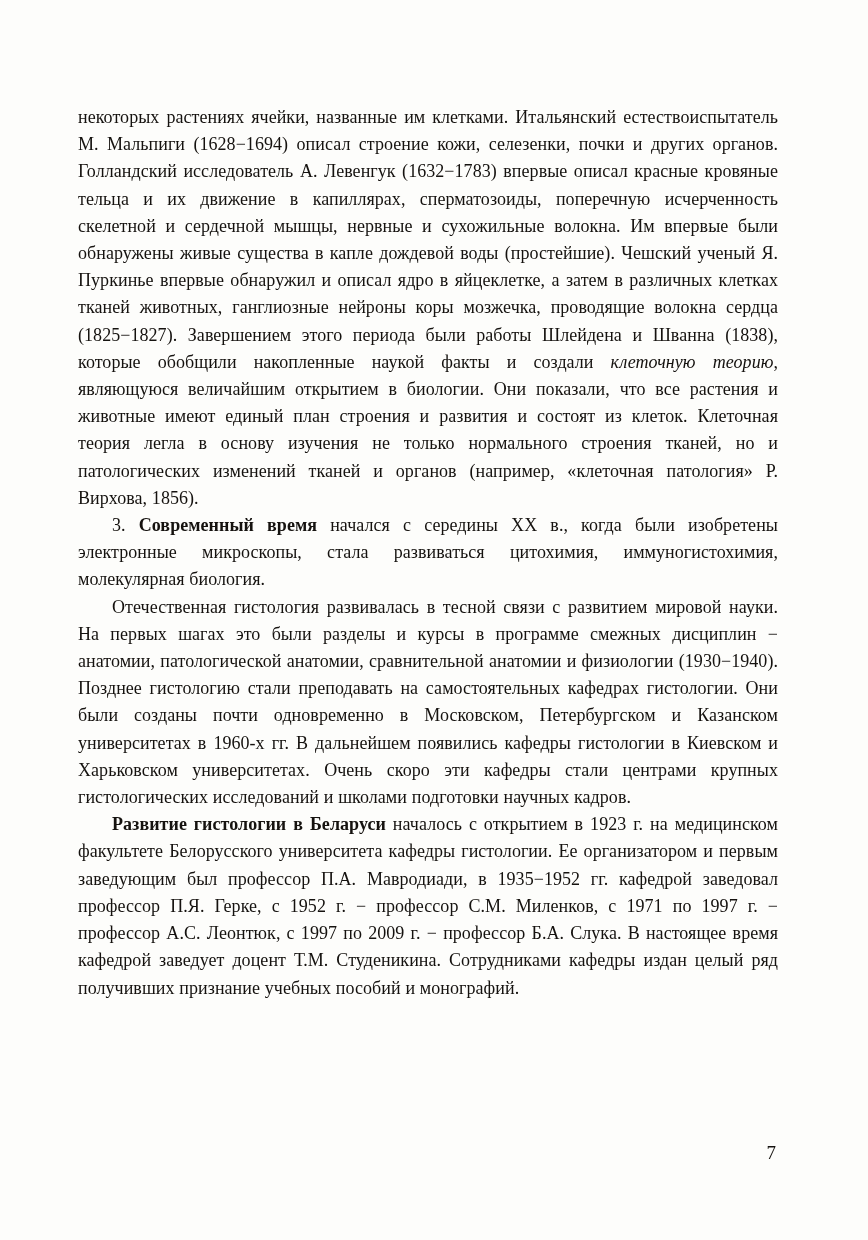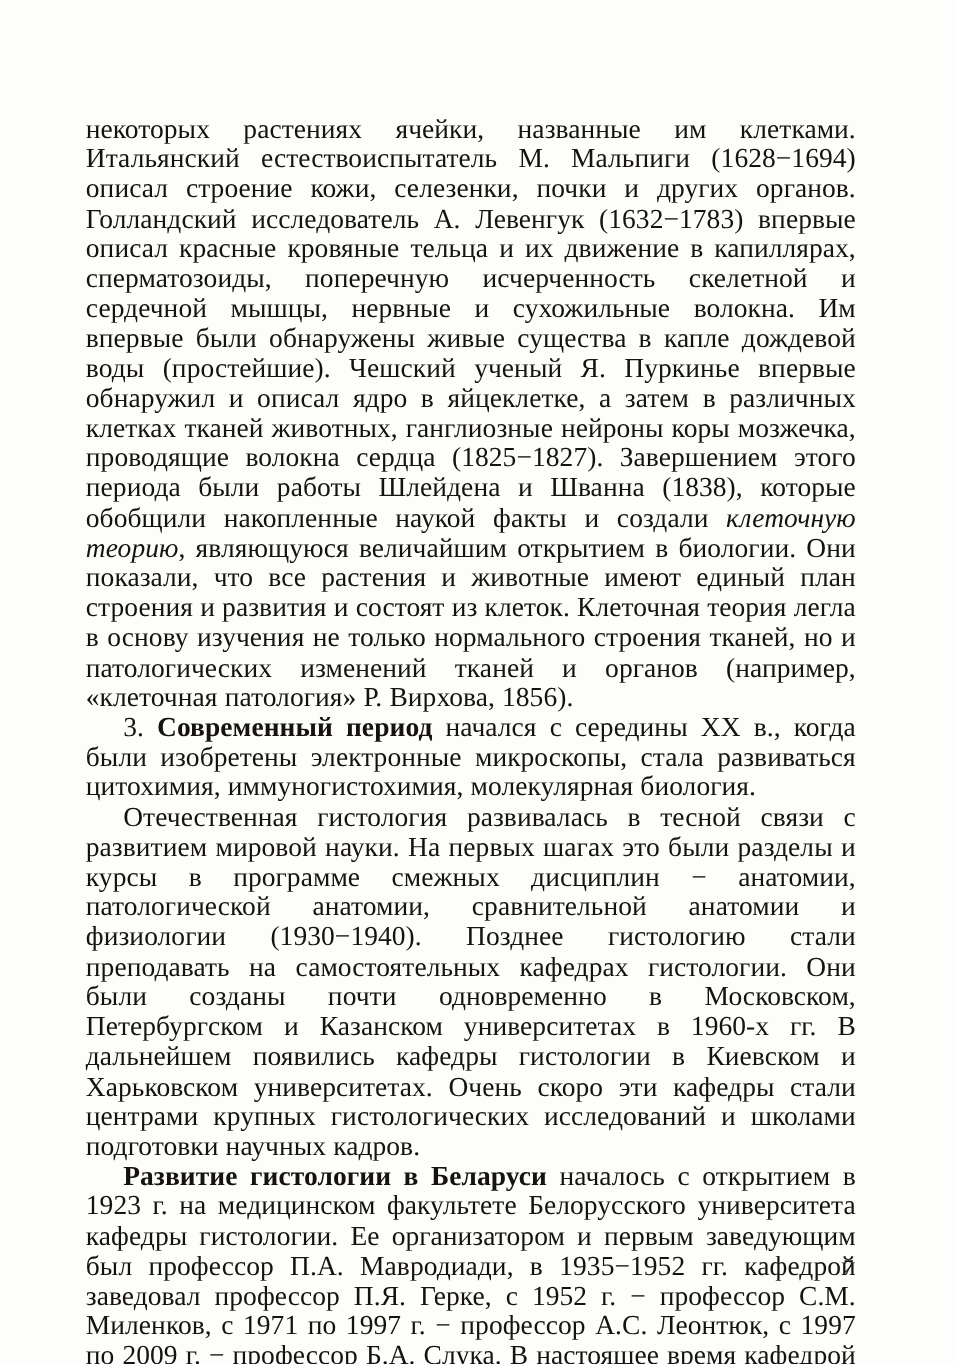--- a/index.html
+++ b/index.html
@@ -24,21 +24,21 @@
     background: #fdfdfb;
   }
   .text-column {
     position: absolute;
     left: 78px;
     top: 104px;
     width: 700px;
   }
   p {
     margin: 0;
-    font-size: 25px;
+    font-size: 18px;
     line-height: 27.2px;
     text-align: justify;
     text-justify: inter-word;
     color: #15120f;
     letter-spacing: 0.05px;
     word-spacing: 0.2px;
   }
   p.indent {
     text-indent: 34px;
   }
@@ -56,18 +56,18 @@
     color: #15120f;
     font-family: "Liberation Serif", "DejaVu Serif", serif;
   }
 </style>
 </head>
 <body>
 
 <div class="page">
   <div class="text-column">
     <p class="para"><span>некоторых растениях ячейки, названные им клетками. Итальянский естествоиспытатель М. Мальпиги (1628−1694) описал строение кожи, селезенки, почки и других органов. Голландский исследователь А. Левенгук (1632−1783) впервые описал красные кровяные тельца и их движение в капиллярах, сперматозоиды, поперечную исчерченность скелетной и сердечной мышцы, нервные и сухожильные волокна. Им впервые были обнаружены живые существа в капле дождевой воды (простейшие). Чешский ученый Я. Пуркинье впервые обнаружил и описал ядро в яйцеклетке, а затем в различных клетках тканей животных, ганглиозные нейроны коры мозжечка, проводящие волокна сердца (1825−1827). Завершением этого периода были работы Шлейдена и Шванна (1838), которые обобщили накопленные наукой факты и создали </span><span class="italic">клеточную теорию</span><span>, являющуюся величайшим открытием в биологии. Они показали, что все растения и животные имеют единый план строения и развития и состоят из клеток. Клеточная теория легла в основу изучения не только нормального строения тканей, но и патологических изменений тканей и органов (например, «клеточная патология» Р. Вирхова, 1856).</span></p>
-    <p class="para indent"><span>3. </span><span class="bold">Современный период</span><span> начался с середины XX в., когда были изобретены электронные микроскопы, стала развиваться цитохимия, иммуногистохимия, молекулярная биология.</span></p>
+    <p class="para indent"><span>3. </span><span class="bold">Современный время</span><span> начался с середины XX в., когда были изобретены электронные микроскопы, стала развиваться цитохимия, иммуногистохимия, молекулярная биология.</span></p>
     <p class="para indent"><span>Отечественная гистология развивалась в тесной связи с развитием мировой науки. На первых шагах это были разделы и курсы в программе смежных дисциплин − анатомии, патологической анатомии, сравнительной анатомии и физиологии (1930−1940). Позднее гистологию стали преподавать на самостоятельных кафедрах гистологии. Они были созданы почти одновременно в Московском, Петербургском и Казанском университетах в 1960-х гг. В дальнейшем появились кафедры гистологии в Киевском и Харьковском университетах. Очень скоро эти кафедры стали центрами крупных гистологических исследований и школами подготовки научных кадров.</span></p>
     <p class="para indent"><span class="bold">Развитие гистологии в Беларуси</span><span> началось с открытием в 1923 г. на медицинском факультете Белорусского университета кафедры гистологии. Ее организатором и первым заведующим был профессор П.А. Мавродиади, в 1935−1952 гг. кафедрой заведовал профессор П.Я. Герке, с 1952 г. − профессор С.М. Миленков, с 1971 по 1997 г. − профессор А.С. Леонтюк, с 1997 по 2009 г. − профессор Б.А. Слука. В настоящее время кафедрой заведует доцент Т.М. Студеникина. Сотрудниками кафедры издан целый ряд получивших признание учебных пособий и монографий.</span></p>
   </div>
   <div class="page-number">7</div>
 </div>
 
 </body></html>

